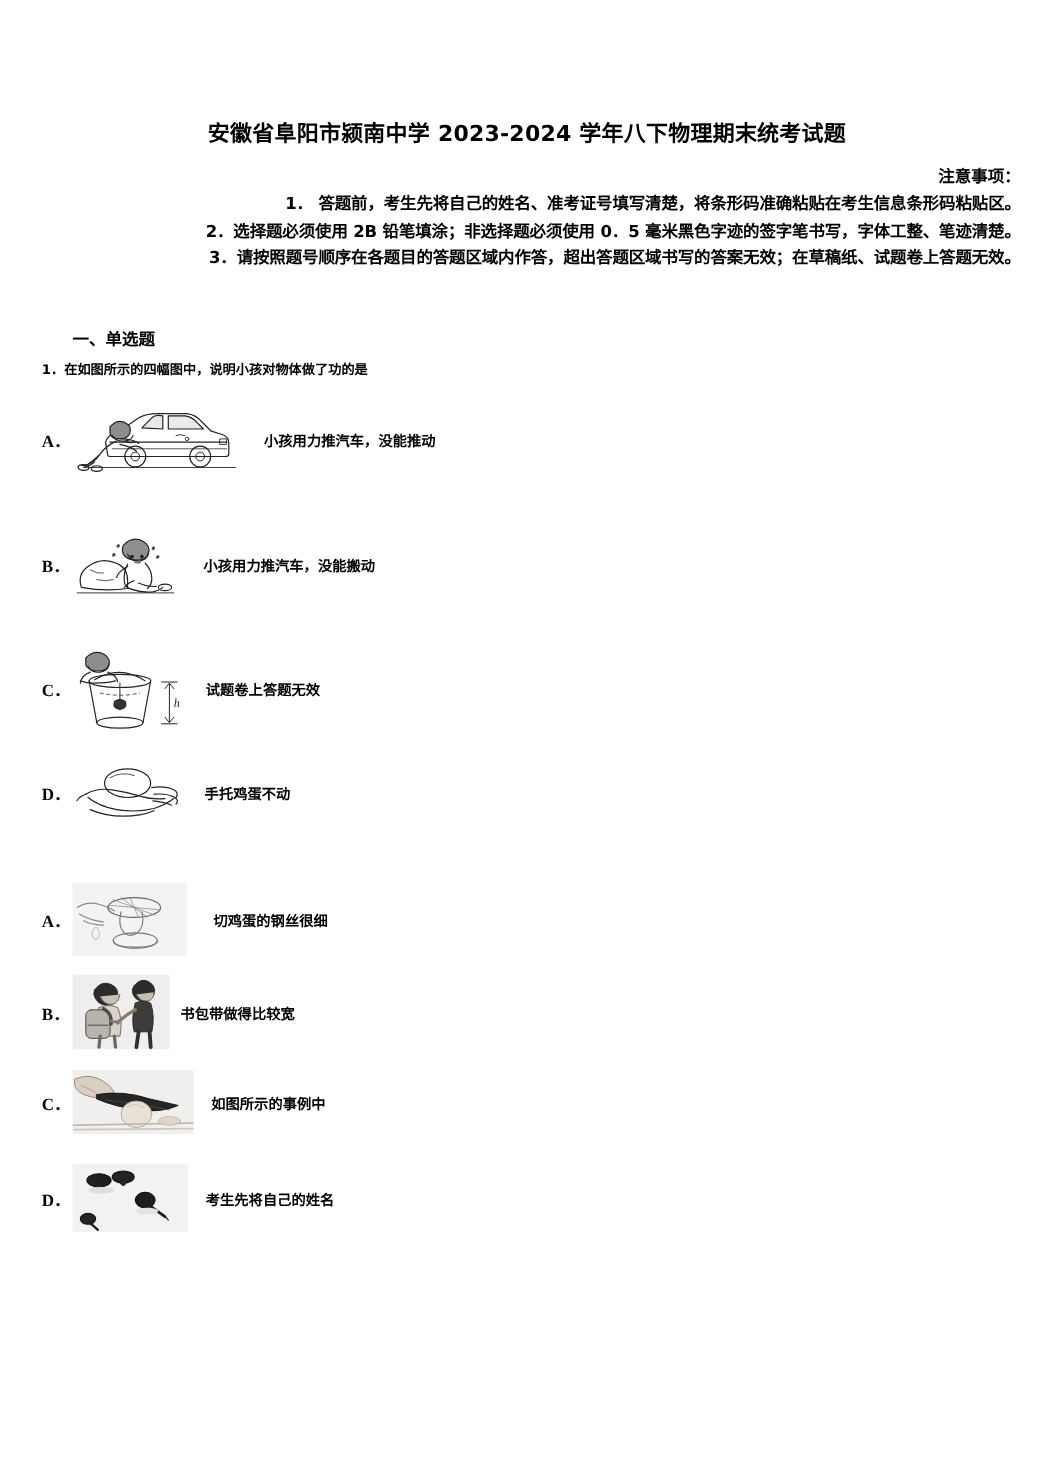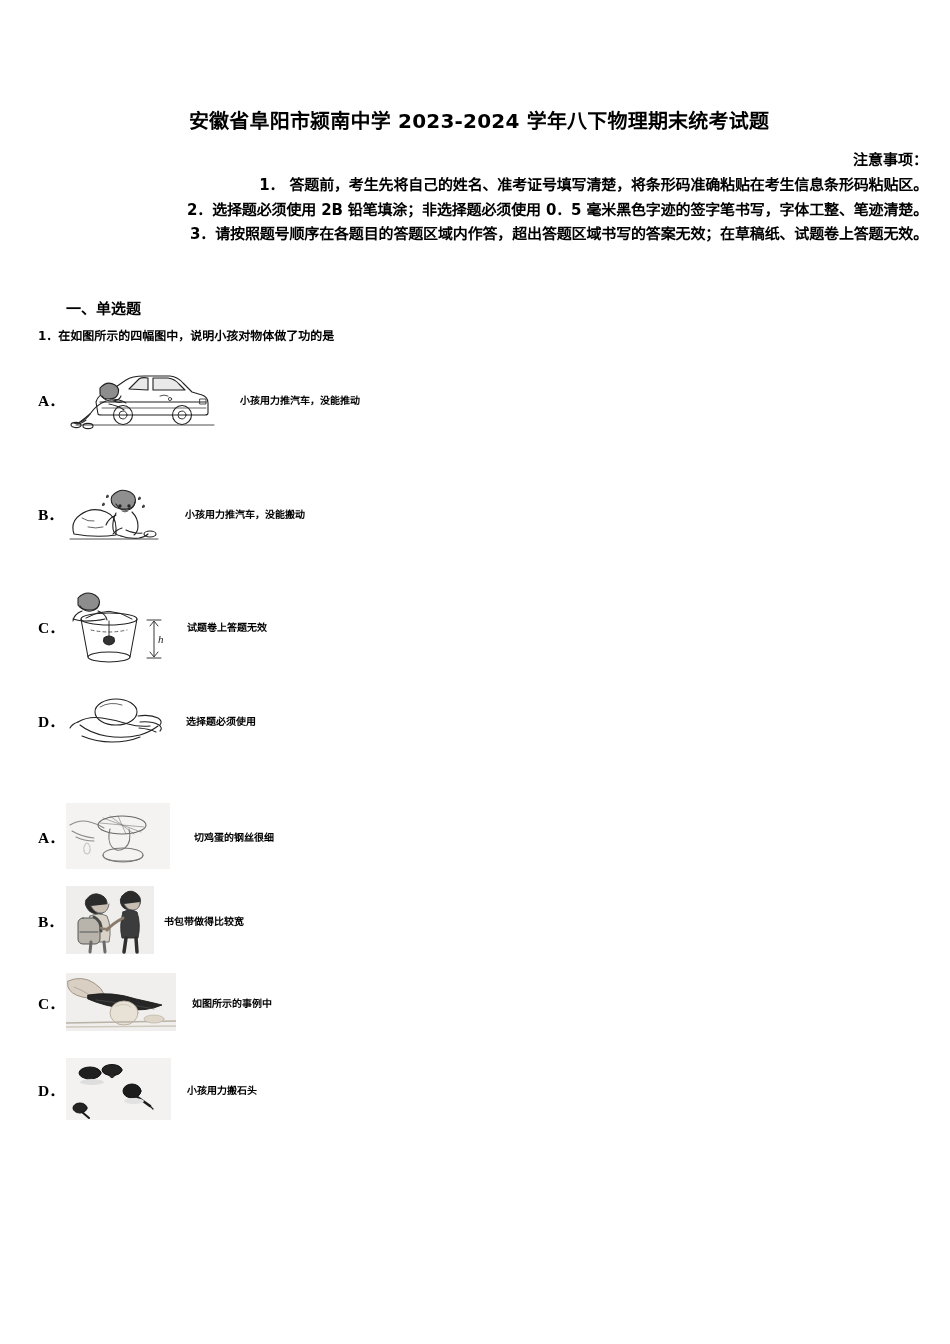--- a/index.html
+++ b/index.html
@@ -91,21 +91,21 @@
     font-weight: bold;
     font-size: 15.5px;
     width: 28px;
     flex: 0 0 28px;
   }
   .opt-fig {
     flex: 0 0 auto;
     position: relative;
   }
   .opt-text {
-    font-size: 10px;
+    font-size: 13px;
     font-weight: bold;
     font-family: Liberation Sans, sans-serif;
     white-space: nowrap;
   }
 
   
   .fig {
     position: relative;
     overflow: hidden;
   }
@@ -289,21 +289,21 @@
           <path d="M72 22 q12 -2 20 2 q5 3 2 7"></path>
           <path d="M74 28 q12 -1 19 3 q4 3 1 6"></path>
           <path d="M73 34 q11 1 17 4"></path>
 
           <path d="M12 28 q-6 2 -8 6"></path>
           <path d="M16 42 q14 6 30 6 q16 0 28 -5"></path>
         </g>
       </svg>
     </span>
     <span class="gap-sm"></span>
-    <span class="opt-text">选择题必须使用</span>
+    <span class="opt-text">手托鸡蛋不动</span>
   </div>
 
 
   <div class="opt-row" style="left:38px; top:803px;">
     <span class="opt-letter">A．</span>
     <span class="opt-fig fig photo" id="q2a-fig">
       <svg viewBox="0 0 104 66" width="104" height="66">
         <rect width="104" height="66" fill="#f4f3f1"></rect>
         <g fill="none" stroke="#8a8a8a" stroke-width="1.05" stroke-linecap="round" stroke-linejoin="round">
 
@@ -411,17 +411,17 @@
 
           <ellipse cx="14" cy="50" rx="7" ry="5" fill="#242424" stroke="#111"></ellipse>
           <path d="M16 54 L23 60" stroke="#1a1a1a" stroke-width="2" fill="none"></path>
 
           <ellipse cx="26" cy="24" rx="12" ry="3" fill="#dedede" stroke="none"></ellipse>
           <ellipse cx="68" cy="43" rx="10" ry="3" fill="#e2e2e2" stroke="none"></ellipse>
         </g>
       </svg>
     </span>
     <span class="gap-md"></span>
-    <span class="opt-text">小孩用力搬石头</span>
+    <span class="opt-text">考生先将自己的姓名</span>
   </div>
 
 
 </div>
 
 </body></html>

